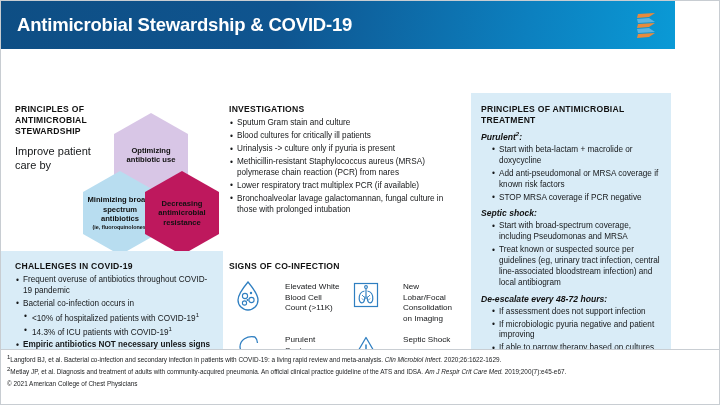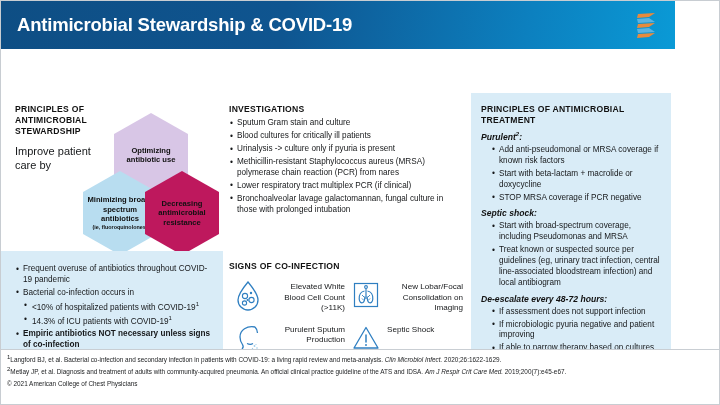--- a/index.html
+++ b/index.html
@@ -127,21 +127,21 @@
   .coinf  { flex: 1; padding: 10px 8px 0 6px; }
 
   .icon-grid {
     display: grid;
     grid-template-columns: 1fr 1fr;
     grid-template-rows: auto auto;
     gap: 8px 6px;
     margin-top: 7px;
     padding-left: 4px;
   }
-  .icon-cell { display: flex; align-items: flex-start; gap: 6px; text-align: right; }
+  .icon-cell { display: flex; align-items: flex-start; gap: 22px; }
   .icon-box { width: 30px; height: 32px; flex: 0 0 30px; }
   .icon-box svg { display: block; width: 30px; height: 32px; }
   .icon-label { font-size: 8.1px; line-height: 1.3; color: #16181a; padding-top: 3px; }
 
   
   .treat { flex: 1; padding: 11px 8px 0 10px; }
 
   
   .footer {
     position: absolute; left: 0; top: 348px;
@@ -197,20 +197,21 @@
               <span class="tiny">(ie, fluoroquinolones)</span>
             </span>
           </div>
           <div class="hex hex-br">
             <span class="hex-label">Decreasing antimicrobial resistance</span>
           </div>
         </div>
       </div>
 
       <div class="panel panel-blue challenges">
+        <div class="sec-title">CHALLENGES IN COVID-19</div>
         <ul class="bl">
           <li>Frequent overuse of antibiotics throughout COVID-19 pandemic</li>
           <li>
             <span>Bacterial co-infection occurs in</span>
             <ul class="bl2 indent">
               <li><span>&lt;10% of hospitalized patients with COVID-19</span><span class="sup">1</span></li>
               <li><span>14.3% of ICU patients with COVID-19</span><span class="sup">1</span></li>
             </ul>
           </li>
           <li class="bold-li">Empiric antibiotics NOT necessary unless signs of co-infection</li>
@@ -221,21 +222,21 @@
 
     <div class="col col-mid">
 
       <div class="panel panel-white invest">
         <div class="sec-title">INVESTIGATIONS</div>
         <ul class="bl">
           <li>Sputum Gram stain and culture</li>
           <li>Blood cultures for critically ill patients</li>
           <li>Urinalysis -&gt; culture only if pyuria is present</li>
           <li>Methicillin-resistant Staphylococcus aureus (MRSA) polymerase chain reaction (PCR) from nares</li>
-          <li>Lower respiratory tract multiplex PCR (if clinical)</li>
+          <li>Lower respiratory tract multiplex PCR (if available)</li>
           <li>Bronchoalveolar lavage galactomannan, fungal culture in those with prolonged intubation</li>
         </ul>
       </div>
 
       <div class="panel panel-white coinf">
         <div class="sec-title">SIGNS OF CO-INFECTION</div>
 
         <div class="icon-grid">
 
           <div class="icon-cell">
@@ -298,22 +299,22 @@
       </div>
 
     </div>
 
     <div class="col col-right">
       <div class="panel panel-blue treat">
         <div class="sec-title">PRINCIPLES OF ANTIMICROBIAL TREATMENT</div>
 
         <div class="sub-head"><span>Purulent</span><span class="sup">2</span><span>:</span></div>
         <ul class="bl indent">
+          <li>Start with beta-lactam + macrolide or doxycycline</li>
           <li>Add anti-pseudomonal or MRSA coverage if known risk factors</li>
-          <li>Start with beta-lactam + macrolide or doxycycline</li>
           <li>STOP MRSA coverage if PCR negative</li>
         </ul>
 
         <div class="sub-head">Septic shock:</div>
         <ul class="bl indent">
           <li>Start with broad-spectrum coverage, including Pseudomonas and MRSA</li>
           <li>Treat known or suspected source per guidelines (eg, urinary tract infection, central line-associated bloodstream infection) and local antibiogram</li>
         </ul>
 
         <div class="sub-head">De-escalate every 48-72 hours:</div>

